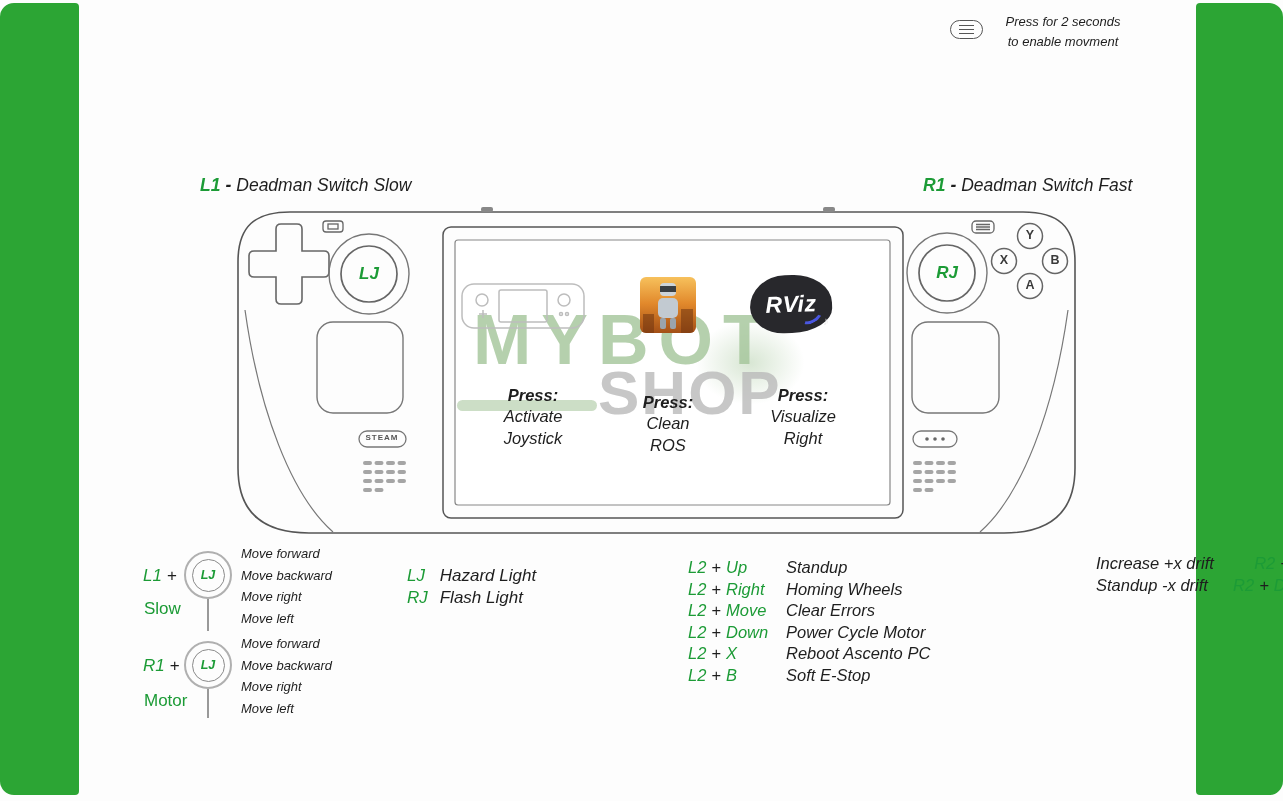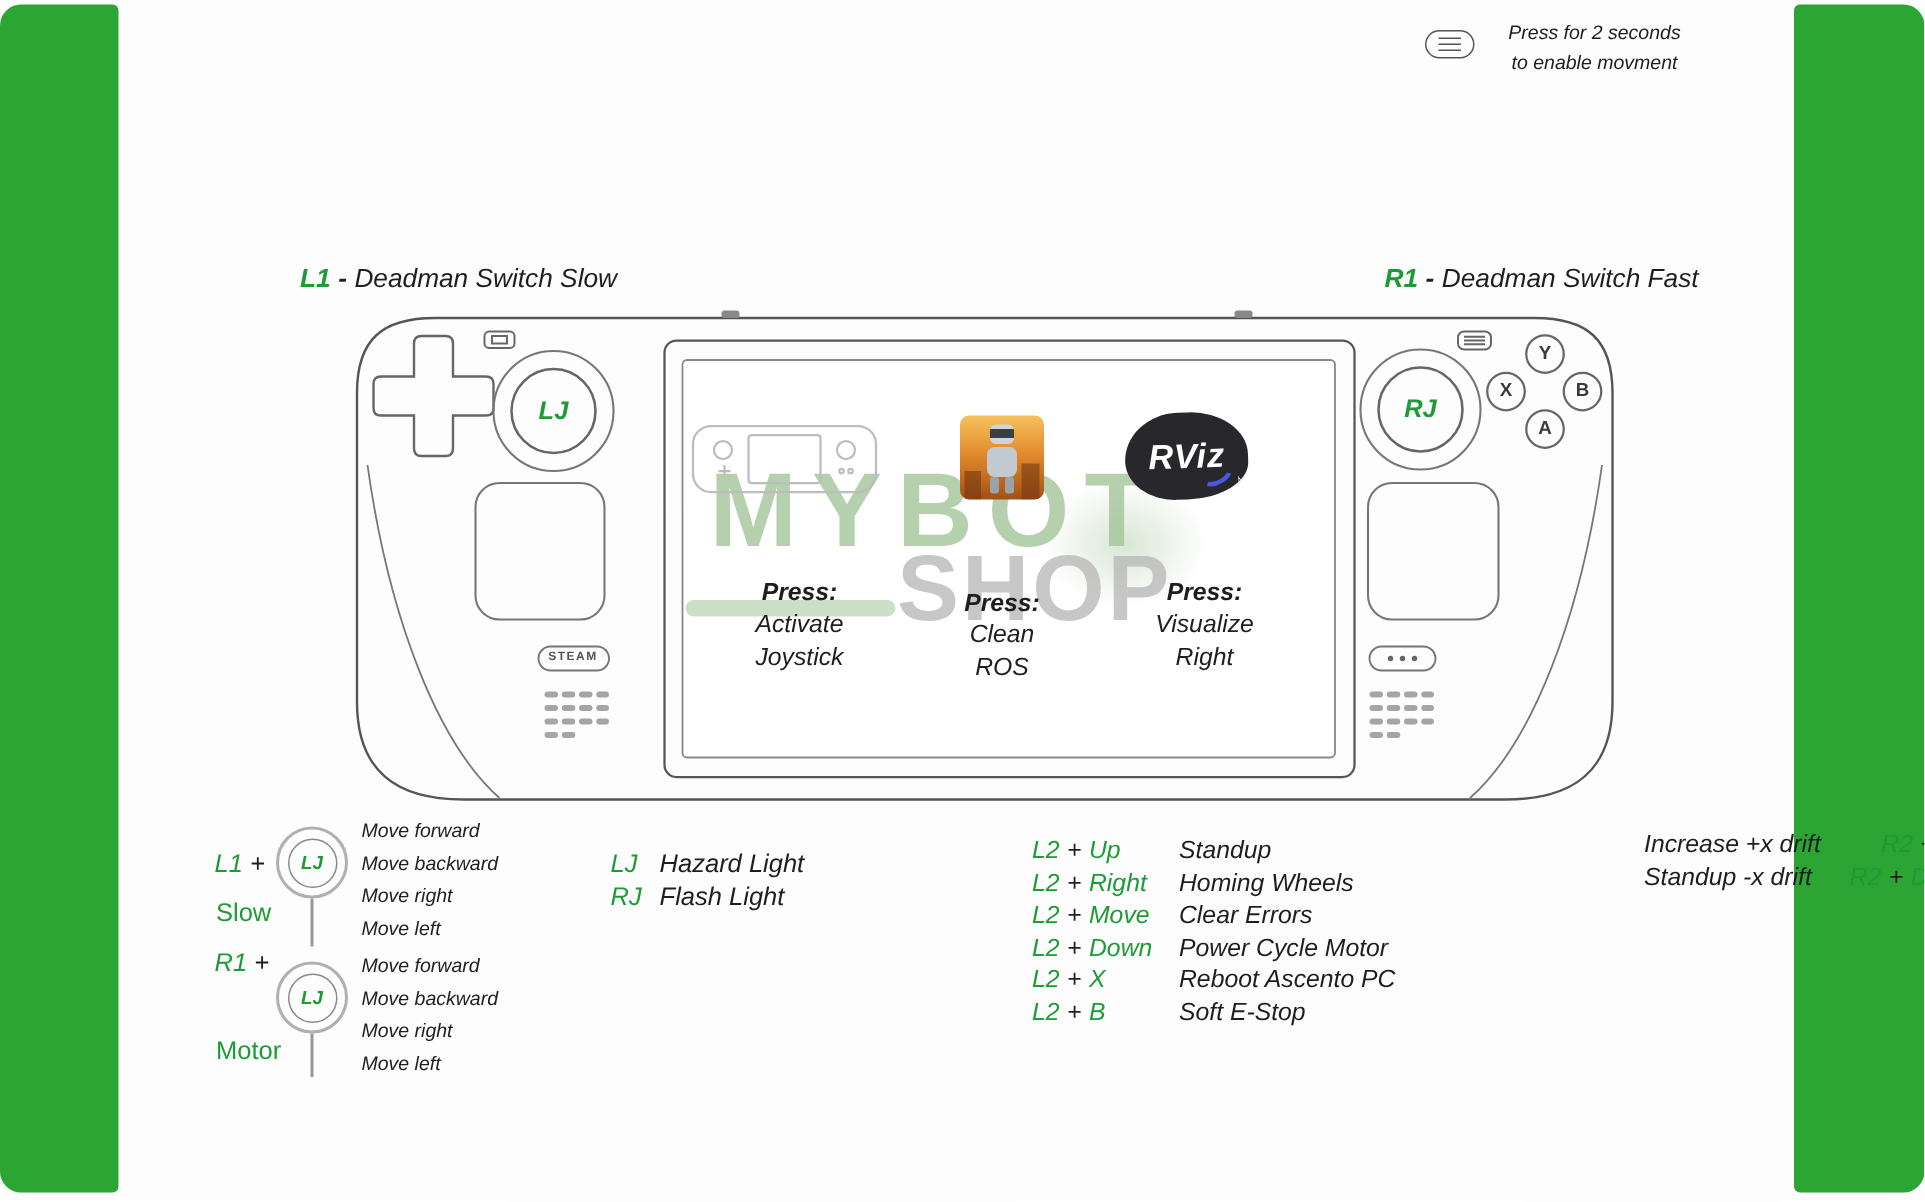--- a/index.html
+++ b/index.html
@@ -244,21 +244,21 @@
     <div class="abs move-list" style="left:241px;top:543px;">
       <div>Move forward</div>
       <div>Move backward</div>
       <div>Move right</div>
       <div>Move left</div>
     </div>
     <div class="abs speed" style="left:144px;top:599px;">Slow</div>
   </div>
 
   <div>
-    <div class="abs kv" style="left:143px;top:632px;text-align:right;">
+    <div class="abs kv" style="left:143px;top:656px;text-align:right;">
       <span class="key">R1</span>
       <span class="dark">+</span>
     </div>
     <div class="abs mini-stick" style="left:184px;top:641px;">
       <div class="inner">
           <span class="sl">LJ</span>
         </div>
     </div>
     <div class="abs stem" style="left:207px;top:689px;height:29px;"></div>
     <div class="abs move-list" style="left:241px;top:633px;">

